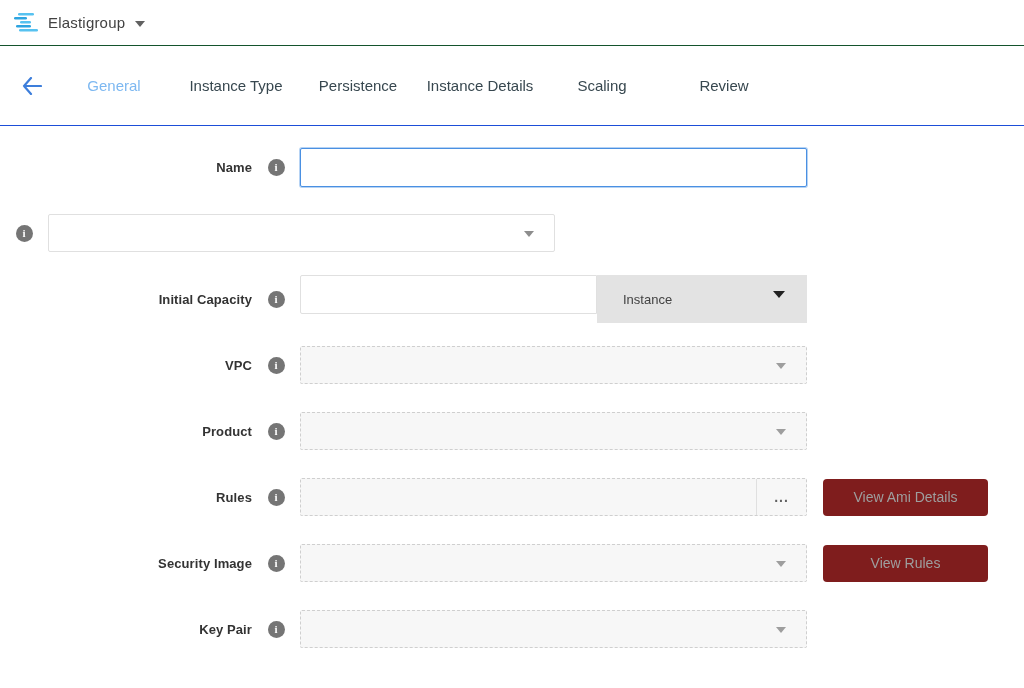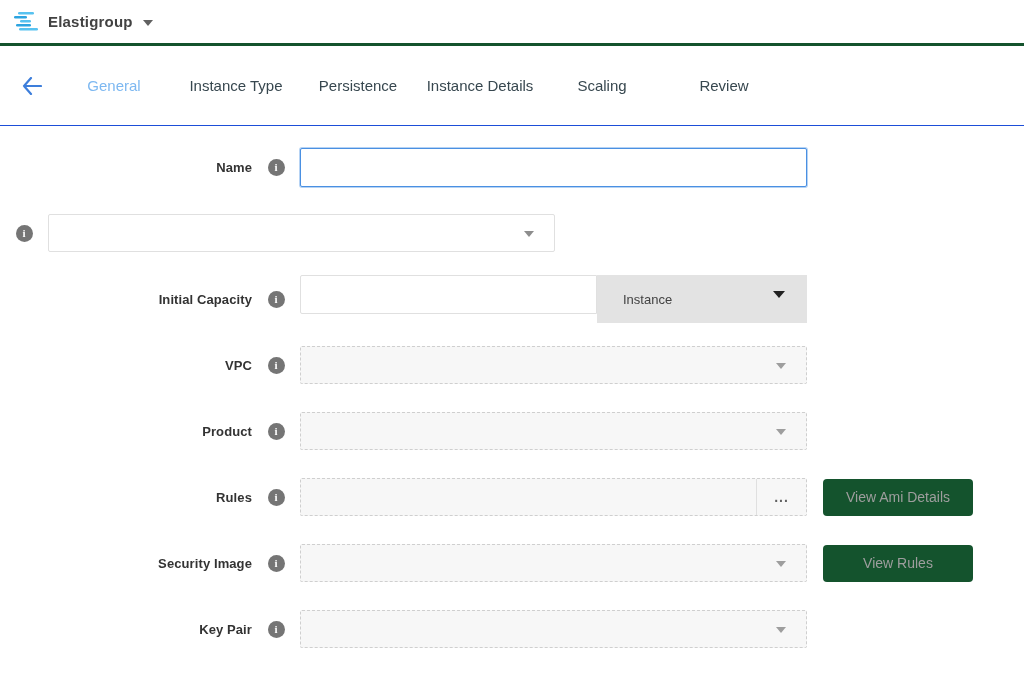--- a/index.html
+++ b/index.html
@@ -1,21 +1,21 @@
 <!DOCTYPE html>
 <html><head>
 <meta charset="utf-8">
 <style>
   * { margin:0; padding:0; box-sizing:border-box; }
   html,body { width:1024px; height:688px; background:#fff; overflow:hidden;
               font-family:"Liberation Sans", sans-serif; }
 
   
   .topbar { height:46px; display:flex; align-items:center; padding-left:14px;
-            border-bottom:3px solid #14532d; background:#fff;font-weight:bold; }
+            border-bottom:1px solid #14532d; background:#fff; }
   .logo { width:26px; height:24px; margin-right:8px; }
   .app-title { font-size:15px; color:#424242; letter-spacing:.2px; }
   .caret-dark { width:0; height:0; border-left:5px solid transparent; border-right:5px solid transparent;
                 border-top:6px solid #616161; margin-left:10px; margin-top:2px; }
 
   
   .tabbar { height:80px; display:flex; align-items:center; border-bottom:1px solid #1d4ed8; background:#fff; }
   .back-btn { width:40px; height:40px; margin-left:12px; display:flex; align-items:center; justify-content:center; cursor:pointer; }
   .tabs { display:flex; margin-left:1px; }
   .tab { width:122px; text-align:center; font-size:15px; color:#37474f; cursor:pointer; }
@@ -53,21 +53,21 @@
   .unit-select .unit-caret { position:absolute; right:22px; top:16px; width:0; height:0;
                  border-left:6px solid transparent; border-right:6px solid transparent; border-top:7px solid #212121; }
   .image-value { flex:1; }
   .browse-seg { width:50px; height:36px; margin:0; border-left:1px solid #e0e0e0; display:flex;
                 align-items:center; justify-content:center; font-size:14px; font-weight:bold;
                 color:#616161; letter-spacing:1px; cursor:pointer; }
   .image-box-outer { width:100%; height:38px; border:1px dashed #cfcfcf; border-radius:2px;
                      background:#f7f7f7; display:flex; align-items:center; }
 
   .action-col { margin-left:16px; }
-  .ghost-btn { width:150px; height:37px; background:#14532d; border:none; border-radius:4px;
+  .ghost-btn { width:165px; height:37px; background:#7f1d1d; border:none; border-radius:4px;
                color:#9e9e9e; font-size:14px; font-family:"Liberation Sans", sans-serif; cursor:default; }
 </style>
 </head>
 <body>
 
 <div class="topbar">
   <svg class="logo" viewBox="0 0 26 24">
     <g fill="#3fb0ea">
       <rect x="4" y="2" width="16" height="2.6" rx="1.3" fill="#57c2f0"></rect>
       <rect x="0" y="6" width="13" height="2.6" rx="1.3" fill="#2da4e0"></rect>

